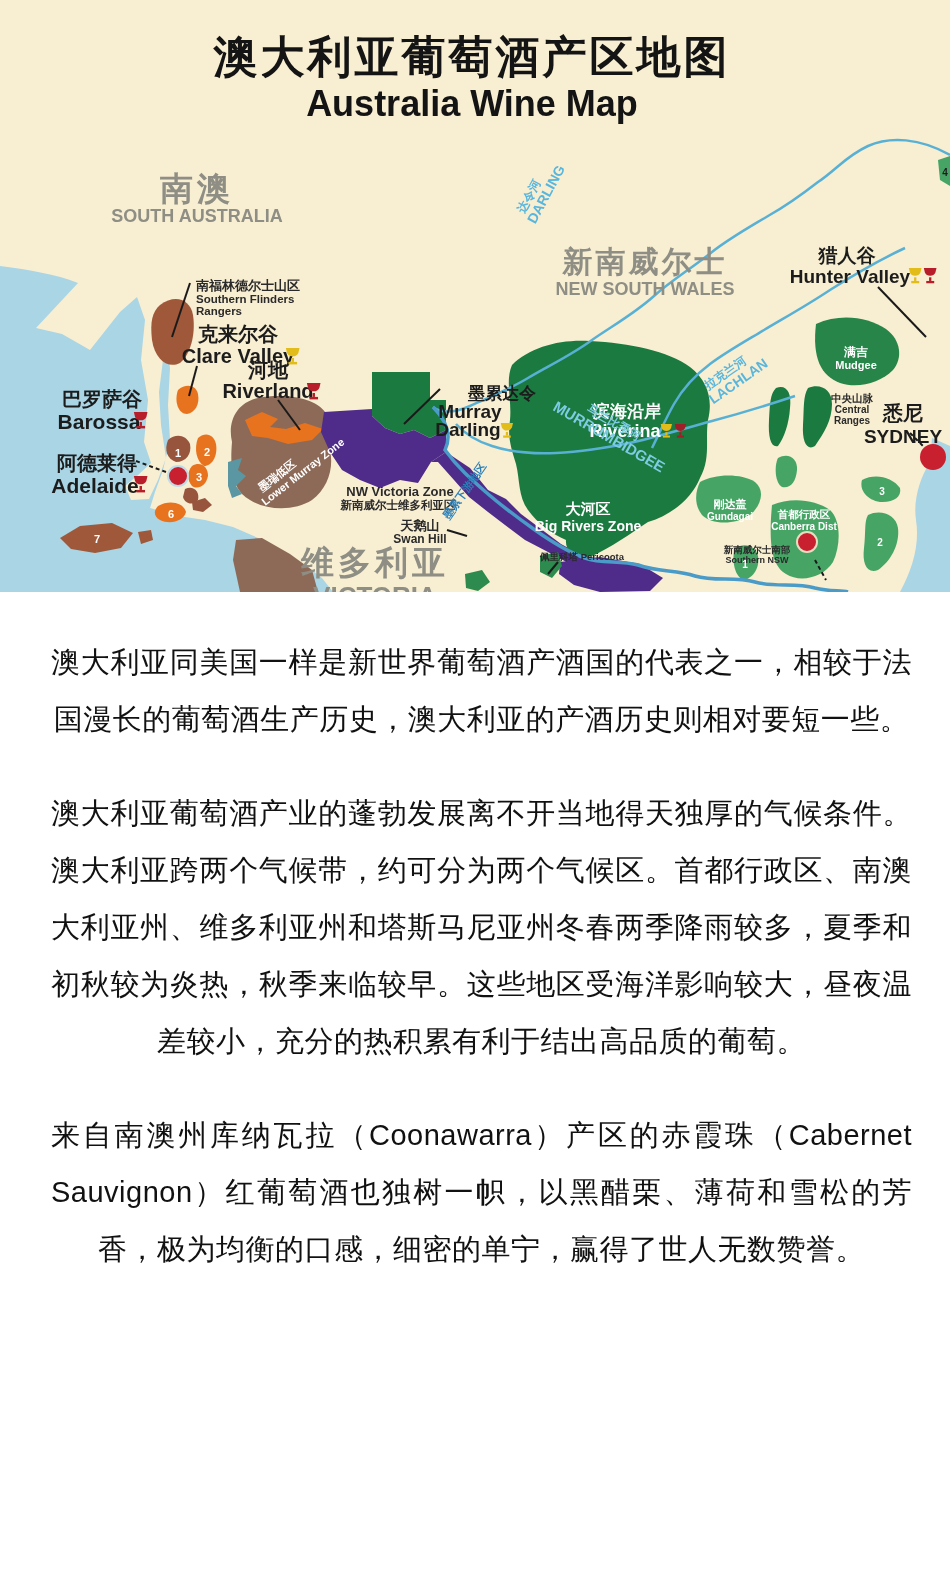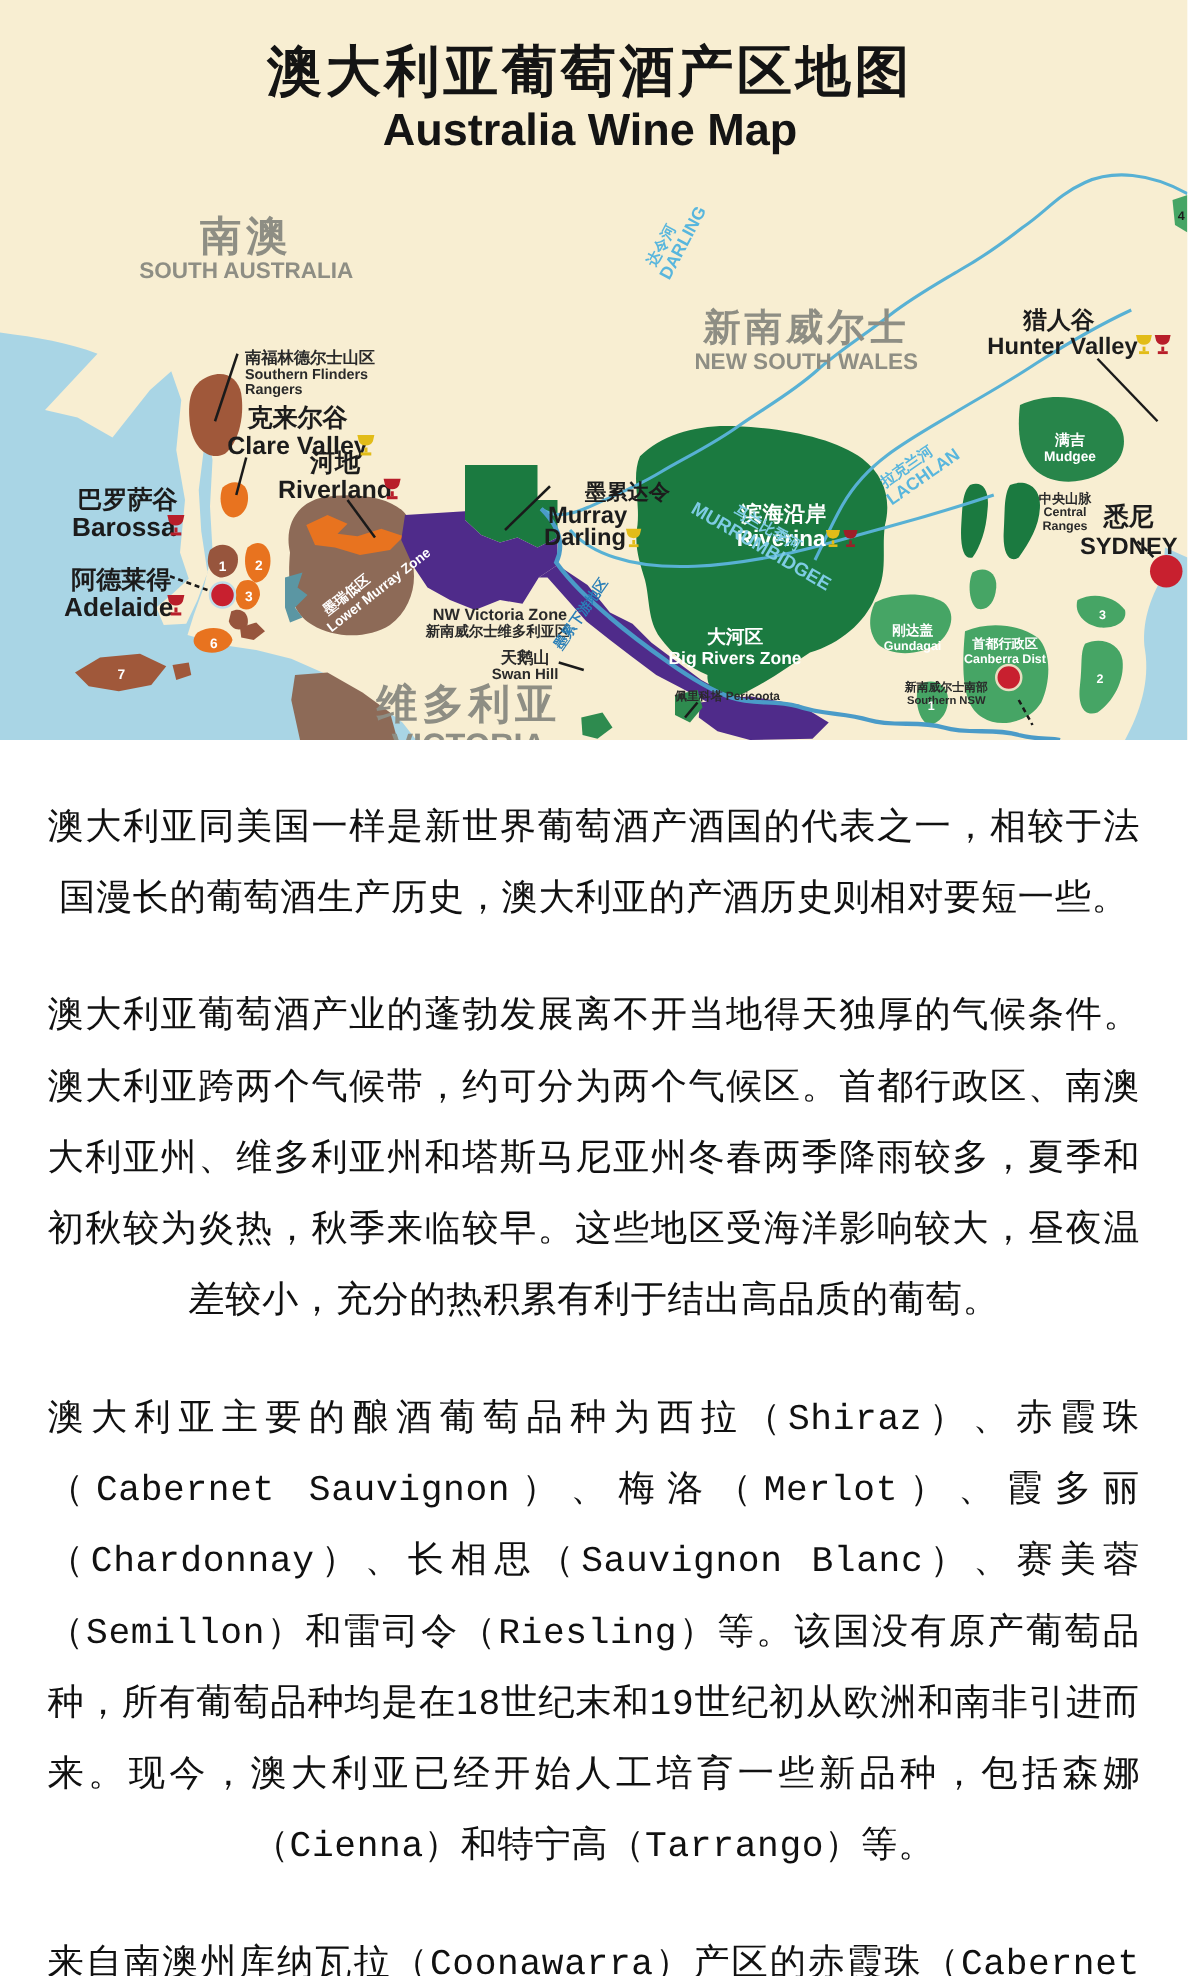--- a/index.html
+++ b/index.html
@@ -14,28 +14,27 @@
   .t-gray{fill:#8e8e84;font-weight:bold;}
   .t-white{fill:#ffffff;font-weight:bold;}
   .t-river{fill:#58b6dd;font-weight:bold;}
   .t-num{fill:#ffffff;font-weight:bold;}
   .leader{stroke:#1a1a1a;stroke-width:2;fill:none;}
   .leader-dash{stroke:#1a1a1a;stroke-width:2;fill:none;stroke-dasharray:4 3;}
   .river{stroke:#58b1d4;stroke-width:2.5;fill:none;}
   .river-thick{stroke:#4a9bc8;stroke-width:3.5;fill:none;}
   .article{background:#ffffff;padding:42px 38px 30px 38px;}
   .article p{
-    margin:0 0 37px 0;
+    margin:0 0 37px 13px;
     font-size:29px;
     line-height:57px;
     color:#111111;
     text-align:justify;
     text-align-last:center;
     letter-spacing:0.5px;
-    font-family:Liberation Mono, monospace;
   }
   .article p:last-child{margin-bottom:0;}
 </style>
 </head>
 <body>
 
 <div class="page">
 
   <div class="map-section">
     <svg width="950" height="592" viewBox="0 0 950 592">
@@ -212,17 +211,16 @@
       <text class="t-num" x="745" y="568" font-size="10" text-anchor="middle">1</text>
       <text class="t-num" x="880" y="546" font-size="10" text-anchor="middle">2</text>
       <text class="t-num" x="882" y="495" font-size="10" text-anchor="middle">3</text>
       <text x="945" y="176" font-size="10" text-anchor="middle" fill="#1c1c1c" font-weight="bold">4</text>
     </svg>
   </div>
 
   <div class="article">
     <p>澳大利亚同美国一样是新世界葡萄酒产酒国的代表之一，相较于法国漫长的葡萄酒生产历史，澳大利亚的产酒历史则相对要短一些。</p>
     <p>澳大利亚葡萄酒产业的蓬勃发展离不开当地得天独厚的气候条件。澳大利亚跨两个气候带，约可分为两个气候区。首都行政区、南澳大利亚州、维多利亚州和塔斯马尼亚州冬春两季降雨较多，夏季和初秋较为炎热，秋季来临较早。这些地区受海洋影响较大，昼夜温差较小，充分的热积累有利于结出高品质的葡萄。</p>
-    <p>澳大利亚主要的酿酒葡萄品种为西拉（Shiraz）、赤霞珠（Cabernet Sauvignon）、梅洛（Merlot）、霞多丽（Chardonnay）、长相思（Sauvignon Blanc）、赛美蓉（Semillon）和雷司令（Riesling）等。该国没有原产葡萄品种，所有葡萄品种均是在18世纪末和19世纪初从欧洲和南非引进而来。现今，澳大利亚已经开始人工培育一些新品种，包括森娜（Cienna）和特宁高（Tarrango）等。</p>
     <p>来自南澳州库纳瓦拉（Coonawarra）产区的赤霞珠（Cabernet Sauvignon）红葡萄酒也独树一帜，以黑醋栗、薄荷和雪松的芳香，极为均衡的口感，细密的单宁，赢得了世人无数赞誉。</p>
   </div>
 
 </div>
 
 </body></html>

